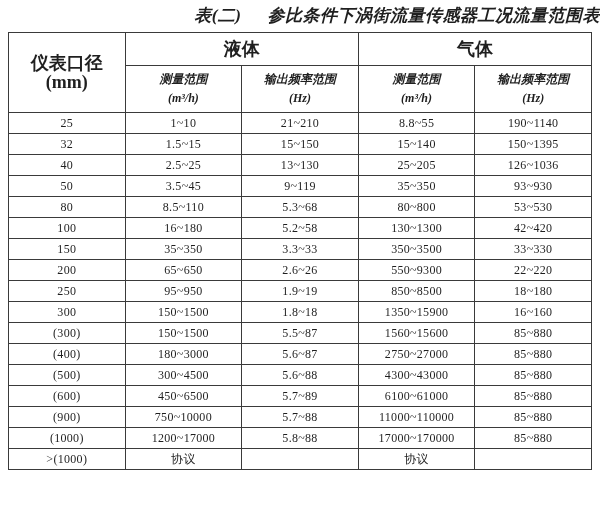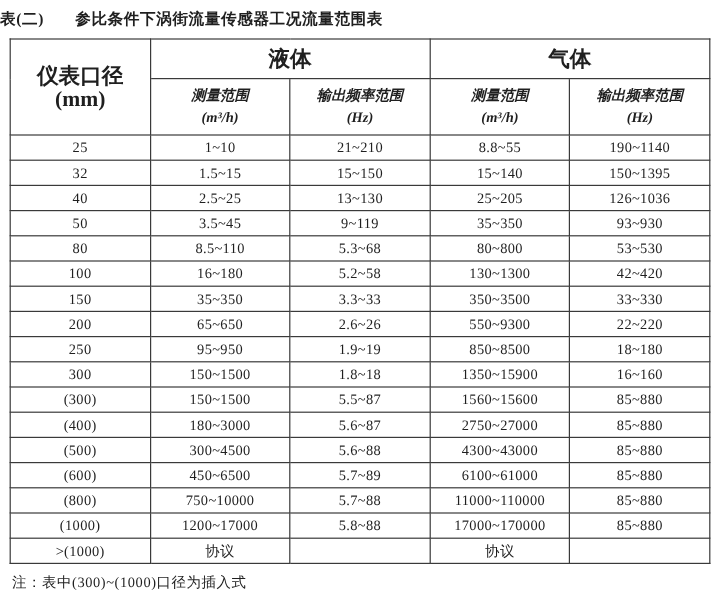--- a/index.html
+++ b/index.html
@@ -12,27 +12,28 @@
     color: #1f1f1f;
     overflow: hidden;
   }
   .page {
     width: 600px;
     height: 507px;
     box-sizing: border-box;
     padding-top: 5px;
   }
   .title {
-    text-align: left;
-    font-size: 13px;
+    text-align: right;
+    font-size: 17px;
     font-weight: bold;
     letter-spacing: 0.5px;
     height: 24px;
     line-height: 22px;
     white-space: nowrap;
+    font-style: italic;
   }
   .title .title-prefix {
     margin-right: 26px;
   }
   table.flow-table {
     border-collapse: collapse;
     table-layout: fixed;
     width: 584px;
     margin-left: 8px;
     margin-top: 3px;
@@ -199,21 +200,21 @@
           <td>85~880</td>
         </tr>
         <tr>
           <td>(600)</td>
           <td>450~6500</td>
           <td>5.7~89</td>
           <td>6100~61000</td>
           <td>85~880</td>
         </tr>
         <tr>
-          <td>(800)</td>
+          <td>(900)</td>
           <td>750~10000</td>
           <td>5.7~88</td>
           <td>11000~110000</td>
           <td>85~880</td>
         </tr>
         <tr>
           <td>(1000)</td>
           <td>1200~17000</td>
           <td>5.8~88</td>
           <td>17000~170000</td>
@@ -222,15 +223,14 @@
         <tr>
           <td>&gt;(1000)</td>
           <td>协议</td>
           <td></td>
           <td>协议</td>
           <td></td>
         </tr>
       </tbody>
   </table>
 
-  <div class="note">注：表中(300)~(1000)口径为插入式</div>
 
 </div>
 
 </body></html>

